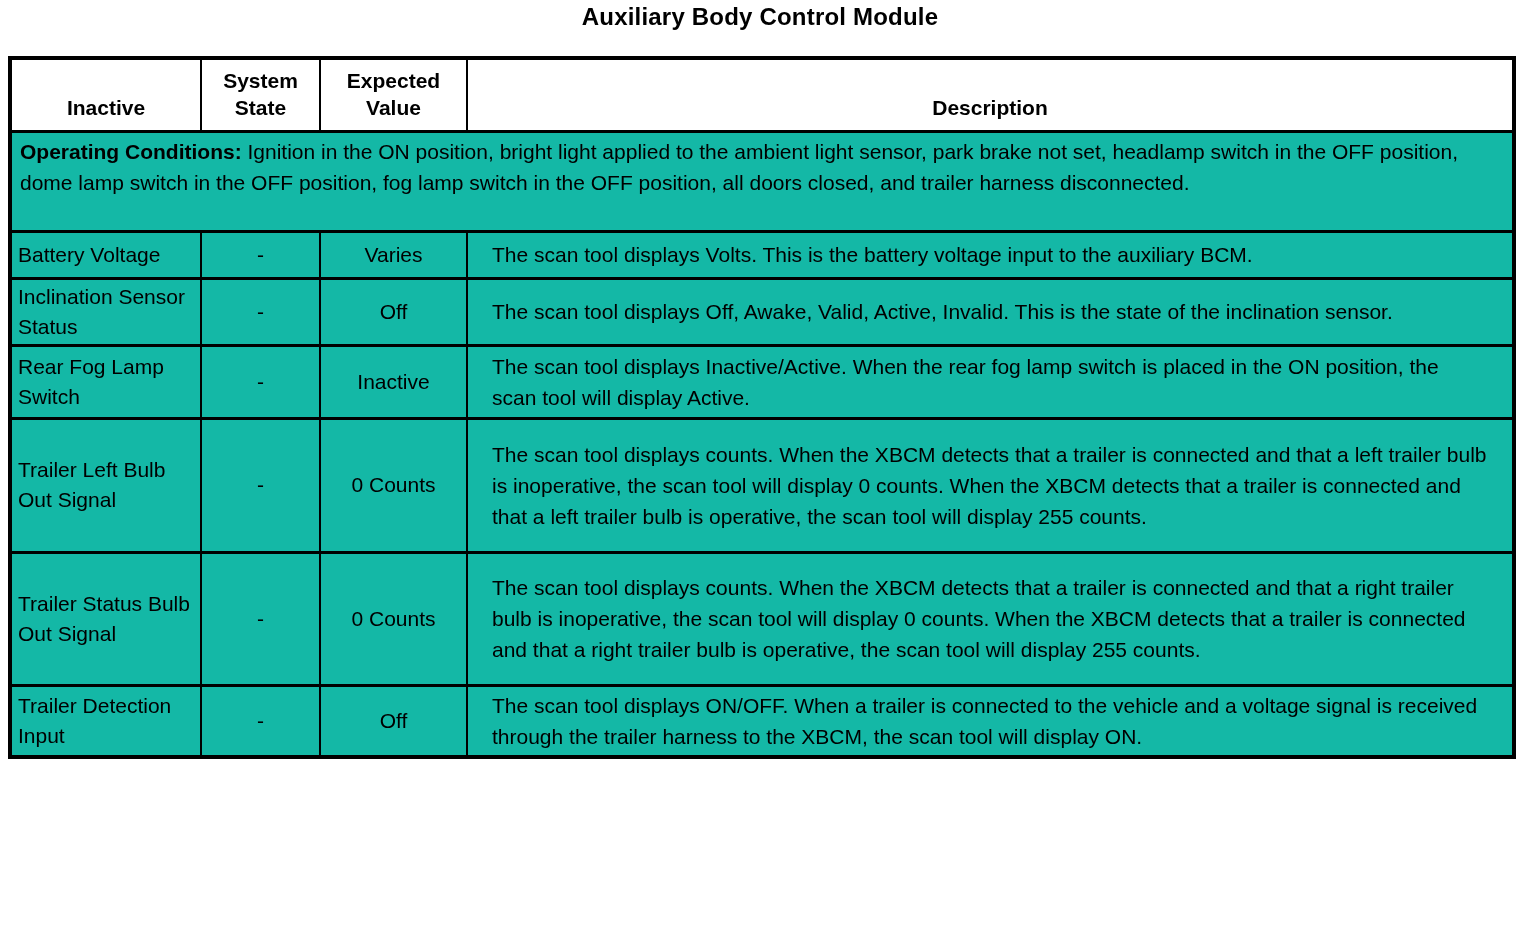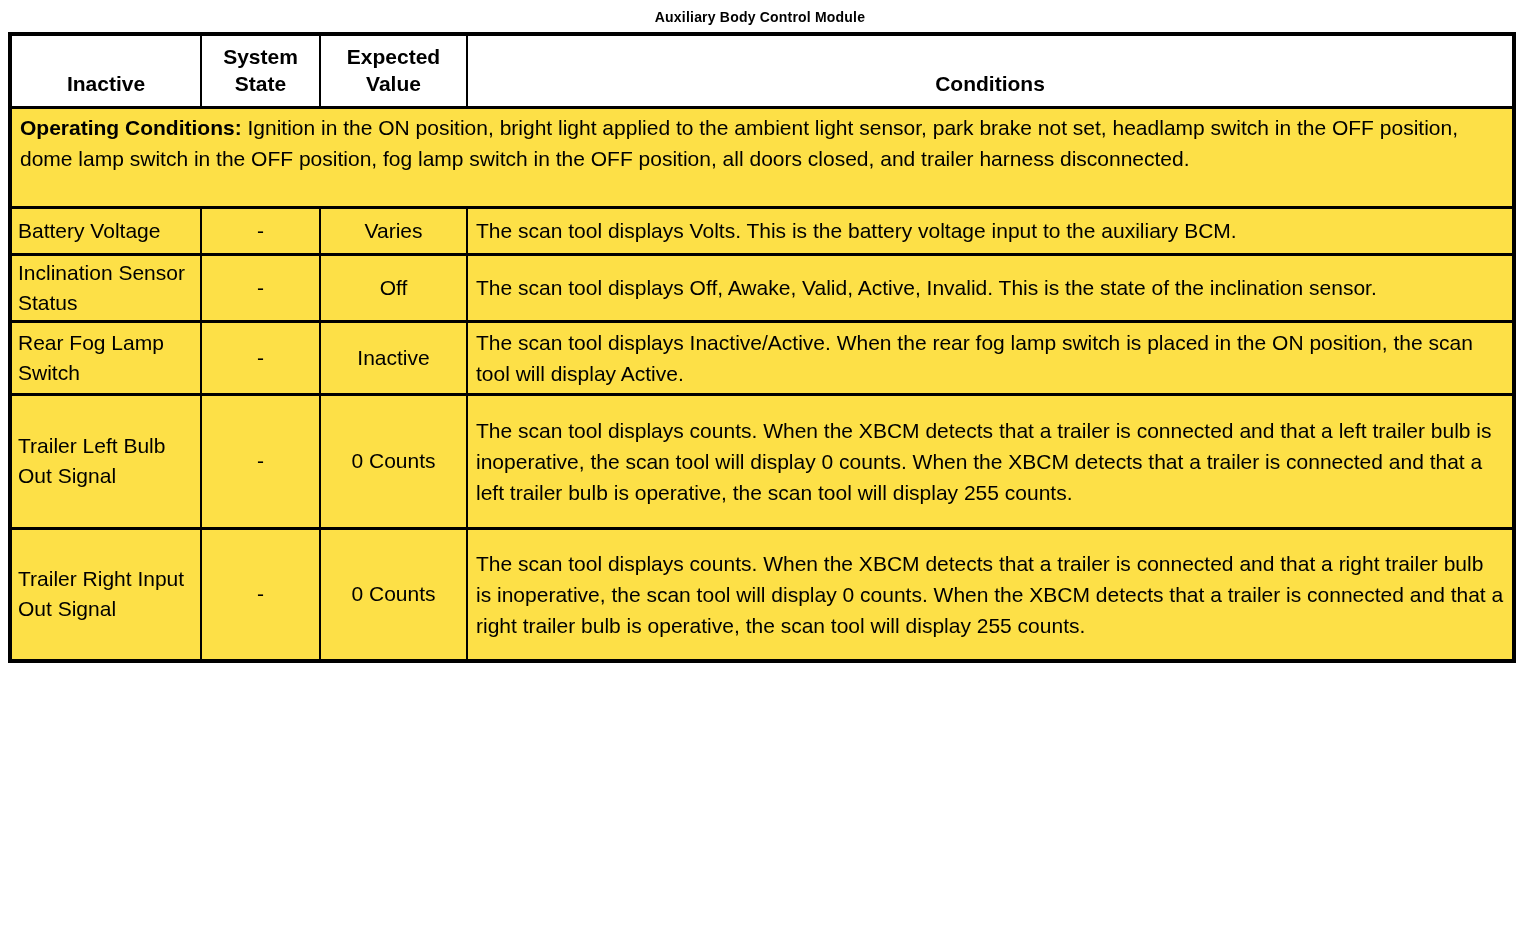--- a/index.html
+++ b/index.html
@@ -10,25 +10,25 @@
     font-family: "Liberation Sans", sans-serif;
   }
   .page {
     width: 1520px;
     height: 926px;
     background: #ffffff;
     overflow: hidden;
     box-sizing: border-box;
   }
   .doc-title {
-    height: 32px;
+    height: 56px;
     box-sizing: border-box;
-    padding-top: 9px;
+    padding-top: 3px;
     text-align: center;
-    font-size: 14px;
+    font-size: 24px;
     font-weight: bold;
     letter-spacing: 0.2px;
   }
   table.param-table {
     border-collapse: collapse;
     table-layout: fixed;
     margin-left: 8px;
     width: 1504px;
     border: 4px solid #000000;
   }
@@ -45,21 +45,21 @@
     text-align: center;
     font-weight: bold;
     font-size: 21px;
     line-height: 27px;
     padding: 4px 6px 9px 6px;
     background: #ffffff;
   }
   .param-table td {
     font-size: 21px;
     vertical-align: middle;
-    background: #fde047;
+    background: #14b8a6;
   }
   td.opcond {
     text-align: left;
     line-height: 31px;
     padding: 3px 8px 6px 8px;
     vertical-align: top;
   }
   td.opcond .opcond-label {
     font-weight: bold;
   }
@@ -72,21 +72,21 @@
     text-align: center;
     padding: 2px 4px;
   }
   td.expected {
     text-align: center;
     padding: 2px 12px;
   }
   td.desc {
     text-align: left;
     line-height: 31px;
-    padding: 3px 8px;
+    padding: 3px 24px;
   }
 </style>
 </head>
 <body>
 
 <div class="page">
 
   <div class="doc-title">Auxiliary Body Control Module</div>
 
   <table class="param-table">
@@ -94,21 +94,21 @@
       <col style="width:191px">
       <col style="width:119px">
       <col style="width:147px">
       <col style="width:1047px">
     </colgroup>
     <thead>
       <tr style="height:73px">
         <th>Inactive</th>
         <th>System State</th>
         <th>Expected Value</th>
-        <th>Conditions</th>
+        <th>Description</th>
       </tr>
     </thead>
     <tbody>
       <tr style="height:100px">
         <td class="opcond" colspan="4"><span class="opcond-label">Operating Conditions:</span><span> Ignition in the ON position, bright light applied to the ambient light sensor, park brake not set, headlamp switch in the OFF position, dome lamp switch in the OFF position, fog lamp switch in the OFF position, all doors closed, and trailer harness disconnected.</span></td>
       </tr>
 
       <tr style="height:47px">
         <td class="param">Battery Voltage</td>
         <td class="state">-</td>
@@ -132,23 +132,29 @@
       </tr>
 
       <tr style="height:134px">
         <td class="param">Trailer Left Bulb Out Signal</td>
         <td class="state">-</td>
         <td class="expected">0 Counts</td>
         <td class="desc">The scan tool displays counts. When the XBCM detects that a trailer is connected and that a left trailer bulb is inoperative, the scan tool will display 0 counts. When the XBCM detects that a trailer is connected and that a left trailer bulb is operative, the scan tool will display 255 counts.</td>
       </tr>
 
       <tr style="height:133px">
-        <td class="param">Trailer Right Input Out Signal</td>
+        <td class="param">Trailer Status Bulb Out Signal</td>
         <td class="state">-</td>
         <td class="expected">0 Counts</td>
         <td class="desc">The scan tool displays counts. When the XBCM detects that a trailer is connected and that a right trailer bulb is inoperative, the scan tool will display 0 counts. When the XBCM detects that a trailer is connected and that a right trailer bulb is operative, the scan tool will display 255 counts.</td>
       </tr>
 
+      <tr style="height:70px">
+        <td class="param">Trailer Detection Input</td>
+        <td class="state">-</td>
+        <td class="expected">Off</td>
+        <td class="desc">The scan tool displays ON/OFF. When a trailer is connected to the vehicle and a voltage signal is received through the trailer harness to the XBCM, the scan tool will display ON.</td>
+      </tr>
 
     </tbody>
   </table>
 
 </div>
 
 </body></html>

